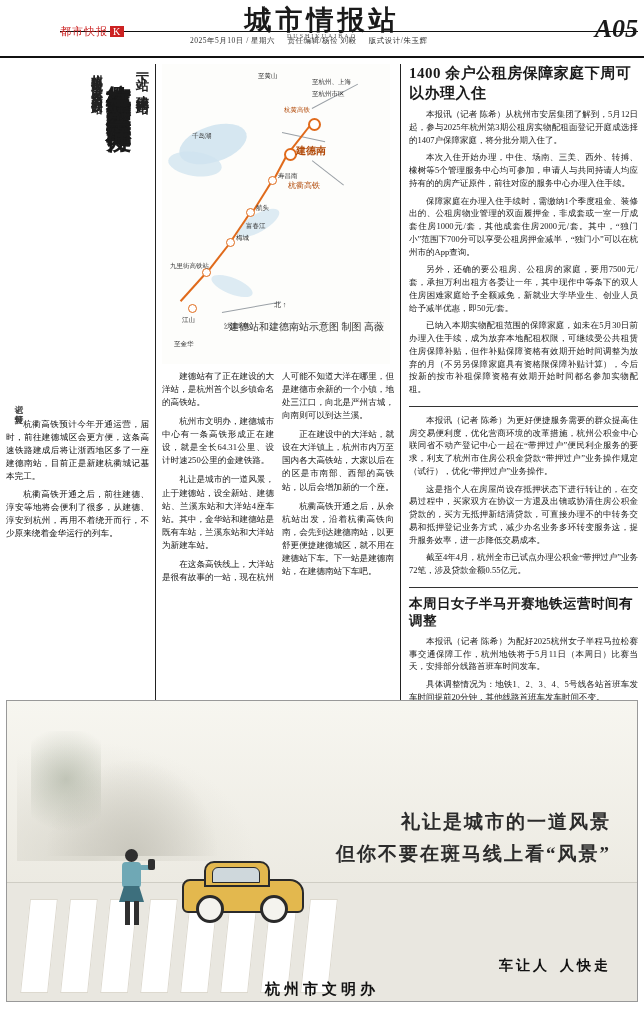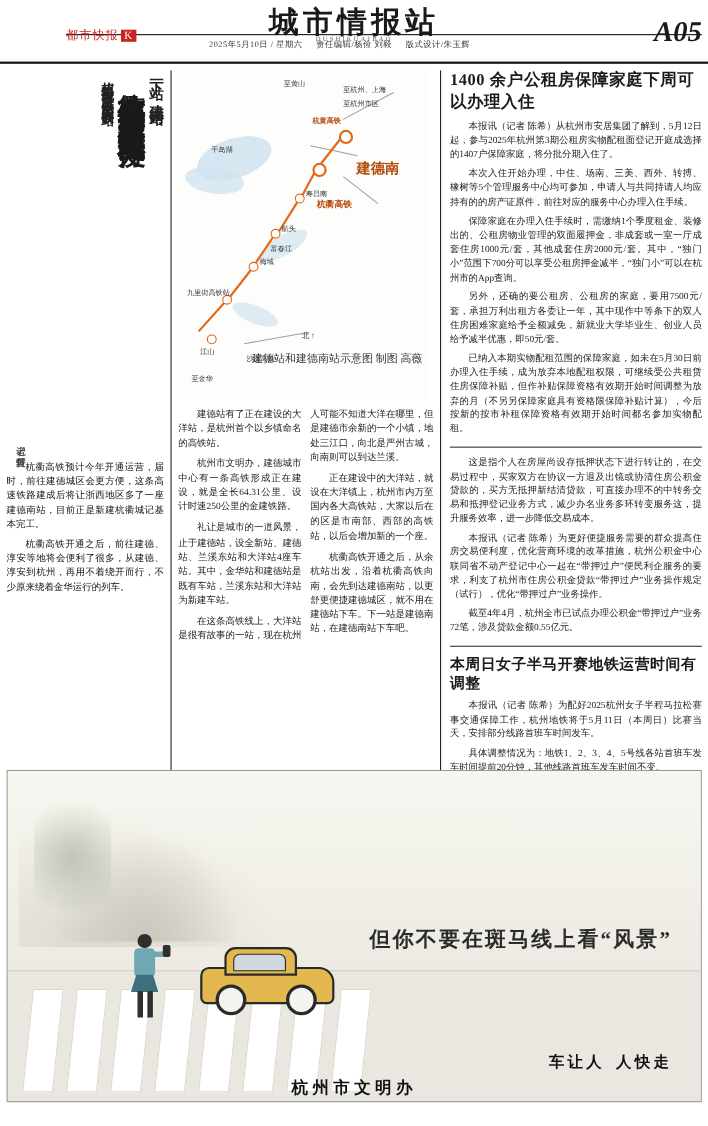--- a/index.html
+++ b/index.html
@@ -83,21 +83,21 @@
   .person .l1{left:10px;} .person .l2{left:19px;}
   .person .arm{position:absolute;left:24px;top:16px;width:12px;height:5px;background:#6fa8b5;border-radius:3px;}
   .person .phone{position:absolute;left:33px;top:10px;width:7px;height:11px;background:#2f2f2f;border-radius:2px;}
 
   
   .mp{position:absolute;font-size:6.5px;color:#333;white-space:nowrap;}
   .station{position:absolute;width:7px;height:7px;border:1.6px solid #e06a1b;border-radius:50%;background:#fff;}
   .station.big{width:9px;height:9px;border-width:2px;}
   .mline{position:absolute;background:#e06a1b;height:2px;transform-origin:0 50%;}
   .mline.grey{background:#9aa0a6;height:1.4px;}
-  .rail-label{position:absolute;font-size:6.5px;color:#b24a09;font-weight:bold;}
+  .rail-label{position:absolute;font-size:6.5px;color:#b24a09;font-weight:normal;}
   .water{position:absolute;background:#cfe3ef;border-radius:50%;}
   .maptitle{position:absolute;right:6px;bottom:30px;font-size:10px;color:#333;text-align:right;line-height:1.5;}
 </style>
 </head>
 <body>
 
 <div class="page">
 
   <div class="masthead">
     <div class="mast-title">城市情报站</div>
@@ -154,21 +154,21 @@
         <div class="station" style="left:106px;top:112px;"></div>
         <div class="station" style="left:84px;top:144px;"></div>
         <div class="station" style="left:64px;top:174px;"></div>
         <div class="station" style="left:40px;top:204px;"></div>
         <div class="station" style="left:26px;top:240px;"></div>
 
         <div class="mp" style="left:96px;top:8px;">至黄山</div>
         <div class="mp" style="left:150px;top:14px;">至杭州、上海</div>
         <div class="mp" style="left:150px;top:26px;">至杭州市区</div>
         <div class="rail-label" style="left:122px;top:42px;">杭黄高铁</div>
-        <div class="mp" style="left:134px;top:80px;font-size:13px;font-weight:bold;color:#b24a09;margin-left:28px;">建德南</div>
+        <div class="mp" style="left:134px;top:80px;font-size:10px;font-weight:bold;color:#b24a09;">建德南</div>
         <div class="rail-label" style="left:126px;top:116px;font-size:8px;">杭衢高铁</div>
         <div class="mp" style="left:116px;top:108px;">寿昌南</div>
         <div class="mp" style="left:94px;top:140px;">航头</div>
         <div class="mp" style="left:74px;top:170px;">梅城</div>
         <div class="mp" style="left:8px;top:198px;">九里街高铁站</div>
         <div class="mp" style="left:20px;top:252px;">江山</div>
         <div class="mp" style="left:62px;top:258px;">沙溪高铁</div>
         <div class="mp" style="left:12px;top:276px;">至金华</div>
         <div class="mp" style="left:30px;top:68px;">千岛湖</div>
         <div class="mp" style="left:84px;top:158px;">富春江</div>
@@ -194,22 +194,22 @@
         <p>本报讯（记者 陈希）从杭州市安居集团了解到，5月12日起，参与2025年杭州第3期公租房实物配租面登记开庭成选择的1407户保障家庭，将分批分期入住了。</p>
         <p>本次入住开始办理，中住、场南、三美、西外、转搏、橡树等5个管理服务中心均可参加，申请人与共同持请人均应持有的的房产证原件，前往对应的服务中心办理入住手续。</p>
         <p>保障家庭在办理入住手续时，需缴纳1个季度租金、装修出的、公租房物业管理的双面履押金，非成套或一室一厅成套住房1000元/套，其他成套住房2000元/套。其中，“独门小”范围下700分可以享受公租房押金减半，“独门小”可以在杭州市的App查询。</p>
         <p>另外，还确的要公租房、公租房的家庭，要用7500元/套，承担万利出租方各委让一年，其中现作中等条下的双人住房困难家庭给予全额减免，新就业大学毕业生、创业人员给予减半优惠，即50元/套。</p>
         <p>已纳入本期实物配租范围的保障家庭，如未在5月30日前办理入住手续，成为放弃本地配租权限，可继续受公共租赁住房保障补贴，但作补贴保障资格有效期开始时间调整为放弃的月（不另另保障家庭具有资格限保障补贴计算），今后按新的按市补租保障资格有效期开始时间都名参加实物配租。</p>
       </div>
 
       <div class="divider"></div>
 
       <div class="story">
+        <p>本报讯（记者 陈希）为更好便捷服务需要的群众提高住房交易便利度，优化营商环境的改革措施，杭州公积金中心联同省不动产登记中心一起在“带押过户”便民利企服务的要求，利支了杭州市住房公积金贷款“带押过户”业务操作规定（试行），优化“带押过户”业务操作。</p>
         <p>这是指个人在房屋尚设存抵押状态下进行转让的，在交易过程中，买家双方在协议一方退及出镜或协清住房公积金贷款的，买方无抵押新结清贷款，可直接办理不的中转务交易和抵押登记业务方式，减少办名业务多环转变服务这，提升服务效率，进一步降低交易成本。</p>
-        <p>本报讯（记者 陈希）为更好便捷服务需要的群众提高住房交易便利度，优化营商环境的改革措施，杭州公积金中心联同省不动产登记中心一起在“带押过户”便民利企服务的要求，利支了杭州市住房公积金贷款“带押过户”业务操作规定（试行），优化“带押过户”业务操作。</p>
         <p>截至4年4月，杭州全市已试点办理公积金“带押过户”业务72笔，涉及贷款金额0.55亿元。</p>
       </div>
 
       <div class="divider"></div>
 
       <div class="story">
         <h2 class="small">本周日女子半马开赛地铁运营时间有调整</h2>
         <p>本报讯（记者 陈希）为配好2025杭州女子半程马拉松赛事交通保障工作，杭州地铁将于5月11日（本周日）比赛当天，安排部分线路首班车时间发车。</p>
         <p>具体调整情况为：地铁1、2、3、4、5号线各站首班车发车时间提前20分钟，其他线路首班车发车时间不变。</p>
         <p>也就是说，地铁 1~5 号线的首班车，都做在本周日早上 6 时 30 分左右发车。</p>
@@ -219,20 +219,21 @@
 
     </div>
   </div>
 
   <div class="ad">
     <div class="ad-sky"></div>
     <div class="ad-mountain"></div>
     <div class="ad-mt2"></div>
     <div class="ad-tree"></div>
 
+    <div class="ad-text1">礼让是城市的一道风景</div>
     <div class="ad-text2">但你不要在斑马线上看“风景”</div>
 
     <div class="ad-road">
       <div class="zebra">
         <i style="left:18px;width:26px;"></i>
         <i style="left:58px;width:26px;"></i>
         <i style="left:98px;width:26px;"></i>
         <i style="left:138px;width:26px;"></i>
         <i style="left:178px;width:26px;"></i>
         <i style="left:218px;width:26px;"></i>

